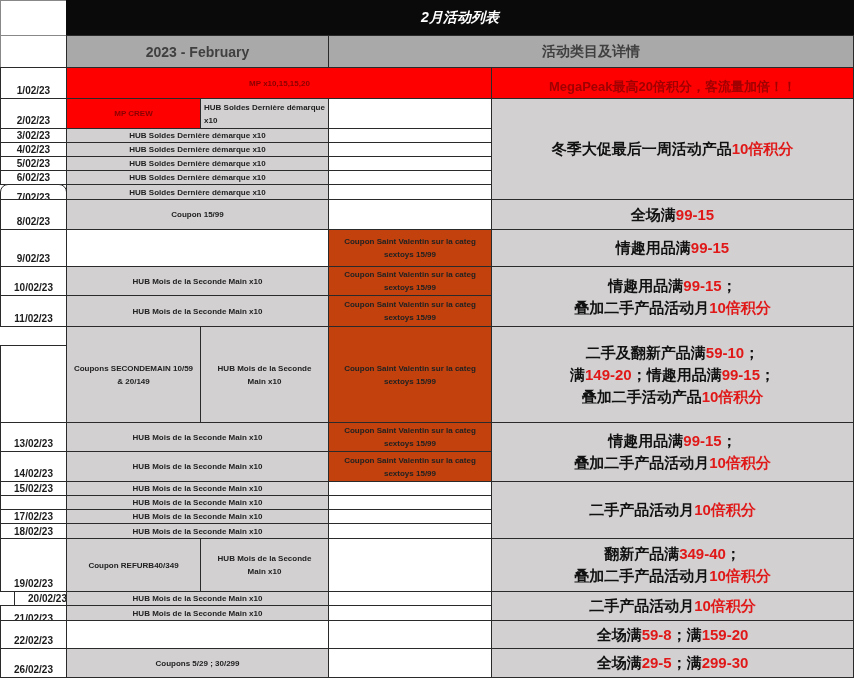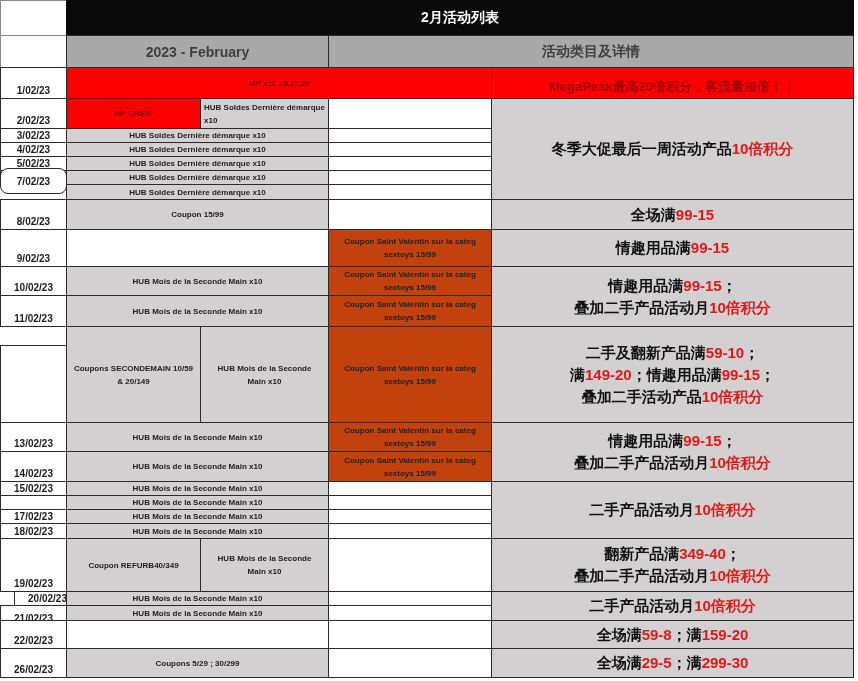--- a/index.html
+++ b/index.html
@@ -11,21 +11,21 @@
   .date { justify-content:center; align-items:flex-end; padding-bottom:2px; font-size:10px; font-weight:bold;
           color:#1a1a1a; background:#ffffff; }
   .grey { background:#d2d0d1; }
   .red { background:#ff0000; }
   .pink { background:#c2410c; }
   .white { background:#ffffff; }
   .act { font-size:8px; font-weight:bold; color:#222; line-height:13px; }
   .act.redtext { color:#8a0000; }
   .detail { font-size:15px; font-weight:bold; color:#111; line-height:22px; background:#d2d0d1; }
   .detail .hl { color:#e01818; }
-  .title { background:#0a0a0a; color:#ffffff; font-size:14px; font-weight:bold; border:none; }
+  .title { background:#0a0a0a; color:#ffffff; font-size:14px; font-weight:bold; border:none;font-style:italic; }
   .hdr { background:#a9a9a9; color:#404040; font-size:14px; font-weight:bold; }
   .mega { background:#ff0000; color:#a00000; font-size:13px; font-weight:bold; }
   .lefttop { background:#ffffff; }
 </style>
 </head>
 <body>
 
 <div class="sheet">
 
   <div class="cell lefttop" style="left:0;top:0;width:67px;height:36px;border-color:#888;"></div>
@@ -34,21 +34,21 @@
   <div class="cell lefttop" style="left:0;top:35px;width:67px;height:33px;border-color:#888;"></div>
   <div class="cell hdr" style="left:66px;top:35px;width:263px;height:33px;">2023 - February</div>
   <div class="cell hdr" style="left:328px;top:35px;width:526px;height:33px;">活动类目及详情</div>
 
   <div class="cell date" style="left:0;top:67px;width:67px;height:32px;">1/02/23</div>
   <div class="cell date" style="left:0;top:98px;width:67px;height:31px;">2/02/23</div>
   <div class="cell date" style="left:0;top:128px;width:67px;height:15px;align-items:center;padding:0;">3/02/23</div>
   <div class="cell date" style="left:0;top:142px;width:67px;height:15px;align-items:center;padding:0;">4/02/23</div>
   <div class="cell date" style="left:0;top:156px;width:67px;height:15px;align-items:center;padding:0;">5/02/23</div>
   <div class="cell date" style="left:0;top:170px;width:67px;height:15px;align-items:center;padding:0;">6/02/23</div>
-  <div class="cell date" style="left:0;top:168px;width:67px;height:16px;align-items:center;padding:12px;border-radius:8px;">7/02/23</div>
+  <div class="cell date" style="left:0;top:184px;width:67px;height:16px;align-items:center;padding:12px;border-radius:8px;">7/02/23</div>
   <div class="cell date" style="left:0;top:199px;width:67px;height:31px;">8/02/23</div>
   <div class="cell date" style="left:0;top:229px;width:67px;height:38px;">9/02/23</div>
   <div class="cell date" style="left:0;top:266px;width:67px;height:30px;">10/02/23</div>
   <div class="cell date" style="left:0;top:295px;width:67px;height:32px;">11/02/23</div>
   <div class="cell date" style="left:0;top:326px;width:67px;height:97px;margin-top:19px;">12/02/23</div>
   <div class="cell date" style="left:0;top:422px;width:67px;height:30px;">13/02/23</div>
   <div class="cell date" style="left:0;top:451px;width:67px;height:31px;">14/02/23</div>
   <div class="cell date" style="left:0;top:481px;width:67px;height:15px;align-items:center;padding:0;">15/02/23</div>
   <div class="cell date" style="left:0;top:495px;width:67px;height:15px;align-items:center;padding:17px;">16/02/23</div>
   <div class="cell date" style="left:0;top:509px;width:67px;height:15px;align-items:center;padding:0;">17/02/23</div>

